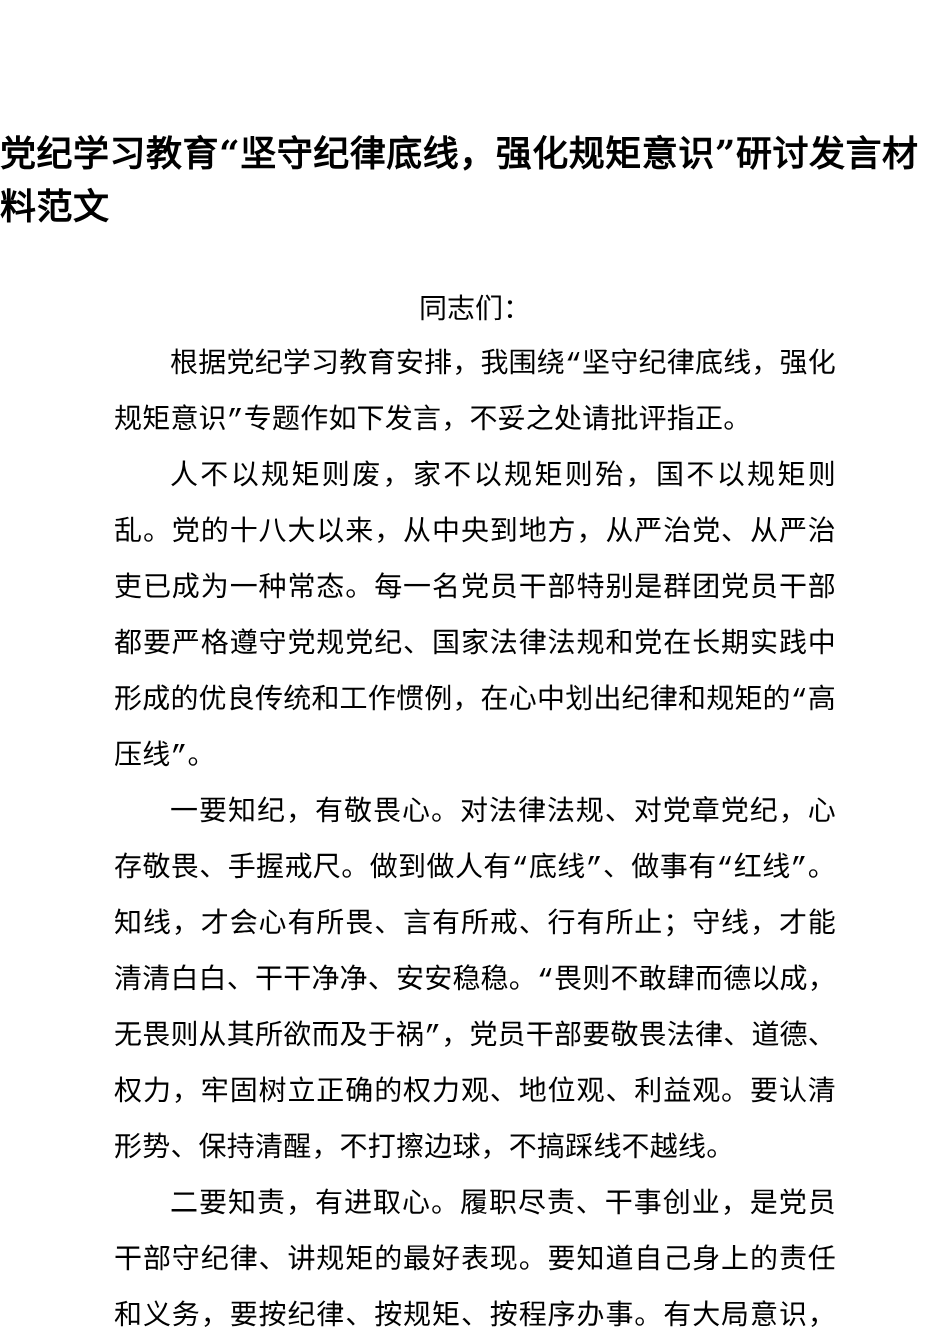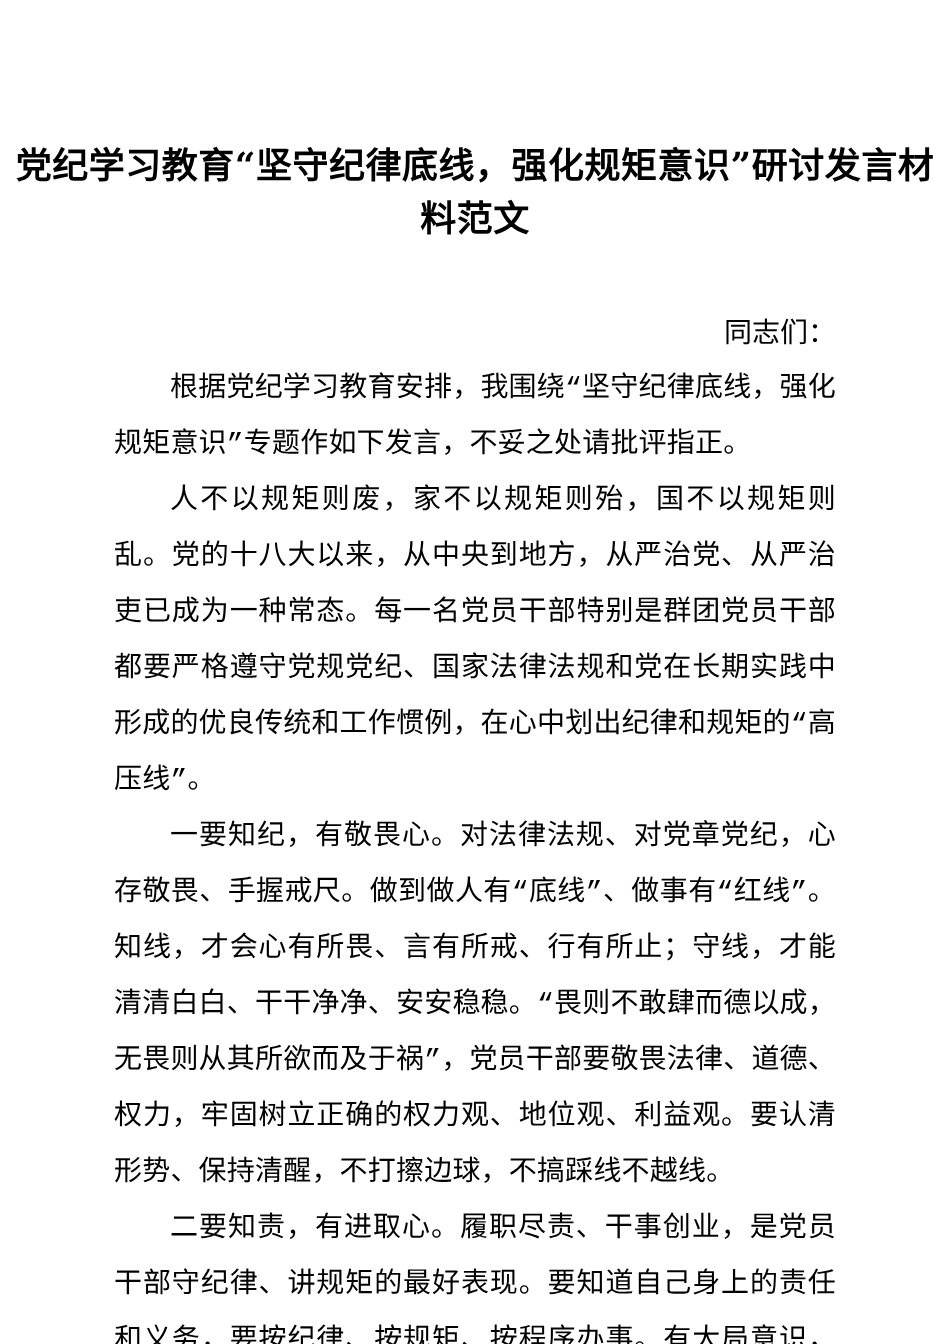--- a/index.html
+++ b/index.html
@@ -20,40 +20,40 @@
     overflow: hidden;
     box-sizing: border-box;
   }
   .doc-body {
     position: absolute;
     left: 113px;
     top: 0;
     width: 722px;
   }
   .doc-title {
-    margin: 12px;
+    margin: 0;
     padding-top: 128px;
-    text-align: center;
+    text-align: left;
     font-family: "DejaVu Serif", "Liberation Serif", serif;
     font-weight: 700;
     font-size: 36px;
     line-height: 53px;
     letter-spacing: 0.5px;
     color: #000000;
     text-rendering: geometricPrecision;
   }
   .salutation {
     margin: 0;
     padding-top: 47px;
     font-size: 28px;
     line-height: 56px;
     color: #000000;
     font-family: "DejaVu Sans", "Liberation Sans", sans-serif;
     font-weight: 400;
-    text-align: right;
+    text-align: center;
   }
   .para {
     margin: 0;
     font-size: 28px;
     line-height: 56px;
     color: #000000;
     font-family: Liberation Mono, monospace;
     font-weight: 400;
     text-indent: 56px;
     text-align: justify;

